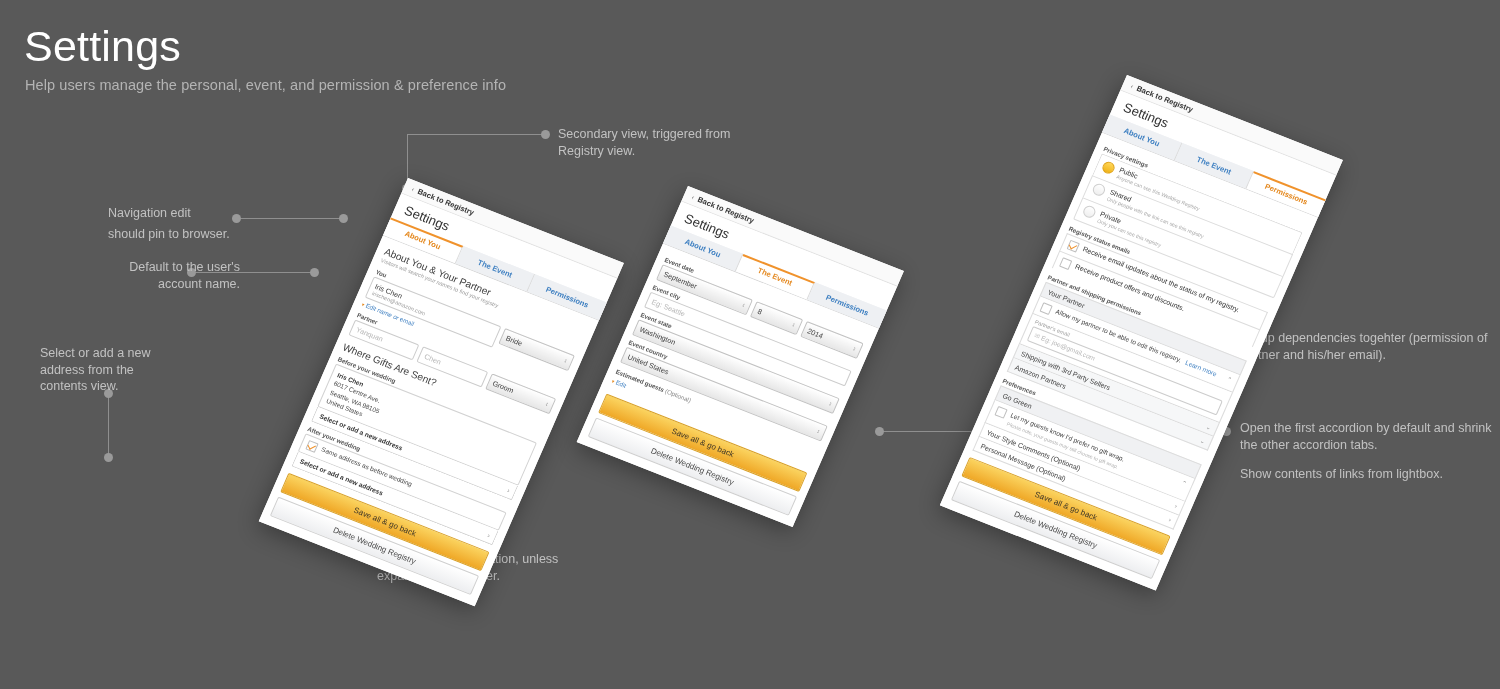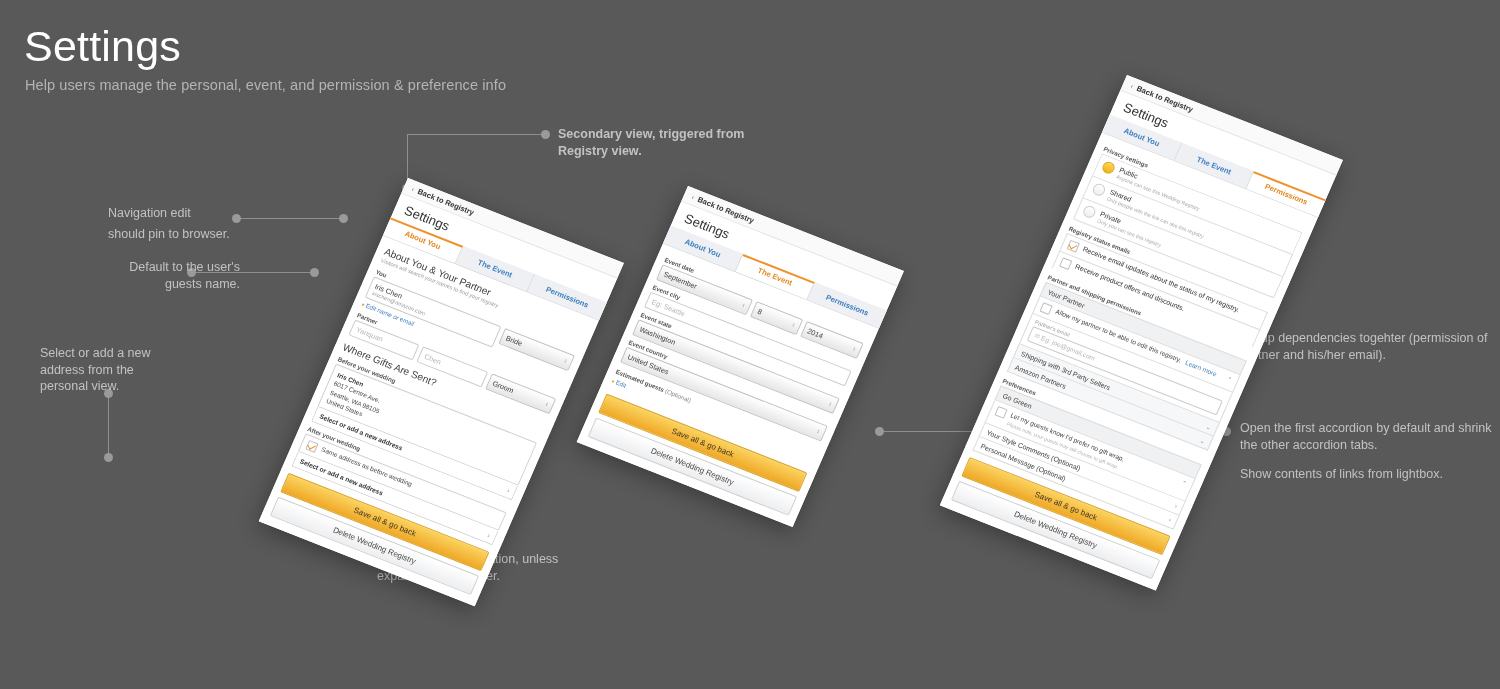--- a/index.html
+++ b/index.html
@@ -147,53 +147,53 @@
 
 <div class="page-title">Settings</div>
 <div class="page-sub">Help users manage the personal, event, and permission &amp; preference info</div>
 
 <div>
   <div class="vline" style="left:407px;top:134px;height:55px;"></div>
   <div class="line" style="left:407px;top:134px;width:137px;"></div>
   <div class="dot" style="left:541px;top:130px;"></div>
   <div class="dot" style="left:402px;top:184px;"></div>
 </div>
-<div class="anno" style="left:558px;top:126px;width:210px;font-weight:bold;">
+<div class="anno" style="left:558px;top:126px;width:210px;">
   <p>Secondary view, triggered from Registry view.</p>
 </div>
 
 <div>
   <div class="line" style="left:237px;top:218px;width:106px;"></div>
   <div class="dot" style="left:232px;top:214px;"></div>
   <div class="dot" style="left:339px;top:214px;"></div>
 </div>
 <div class="anno" style="left:108px;top:205px;width:180px;">
   <p>Navigation edit</p>
   <p style="margin-top:4px">should pin to browser.</p>
 </div>
 
 <div>
   <div class="line" style="left:192px;top:272px;width:122px;"></div>
   <div class="dot" style="left:187px;top:268px;"></div>
   <div class="dot" style="left:310px;top:268px;"></div>
 </div>
 <div class="anno" style="left:60px;top:259px;width:180px;text-align:right;">
   <p>Default to the user's</p>
-  <p style="margin-top:0">guests name.</p>
+  <p style="margin-top:0">account name.</p>
 </div>
 
 <div>
   <div class="vline" style="left:108px;top:393px;height:65px;"></div>
   <div class="dot" style="left:104px;top:389px;"></div>
   <div class="dot" style="left:104px;top:453px;"></div>
 </div>
 <div class="anno" style="left:40px;top:345px;width:175px;">
   <p>Select or add a new</p>
   <p style="margin-top:0">address from the</p>
-  <p style="margin-top:0">personal view.</p>
+  <p style="margin-top:0">contents view.</p>
 </div>
 
 <div>
   <div class="vline" style="left:490px;top:385px;height:150px;"></div>
   <div class="dot" style="left:486px;top:381px;"></div>
   <div class="dot" style="left:486px;top:531px;"></div>
 </div>
 <div class="anno" style="left:377px;top:551px;width:230px;">
   <p>Hide optional information, unless</p>
   <p style="margin-top:0">expanded by the user.</p>

